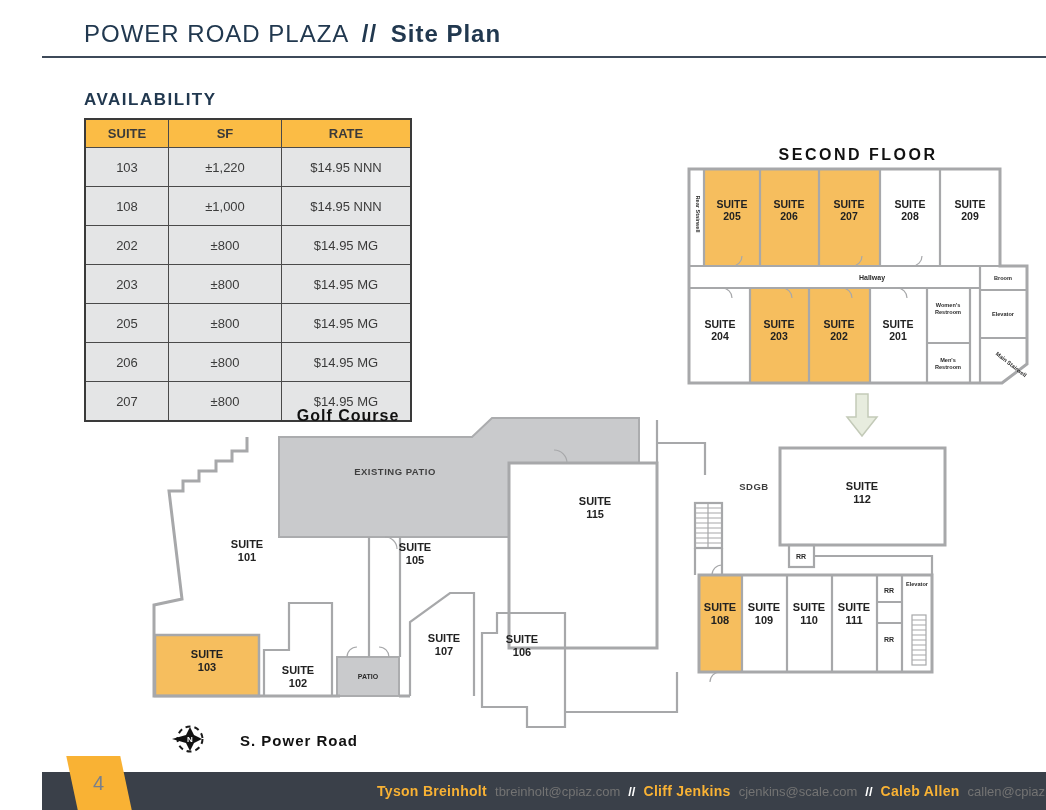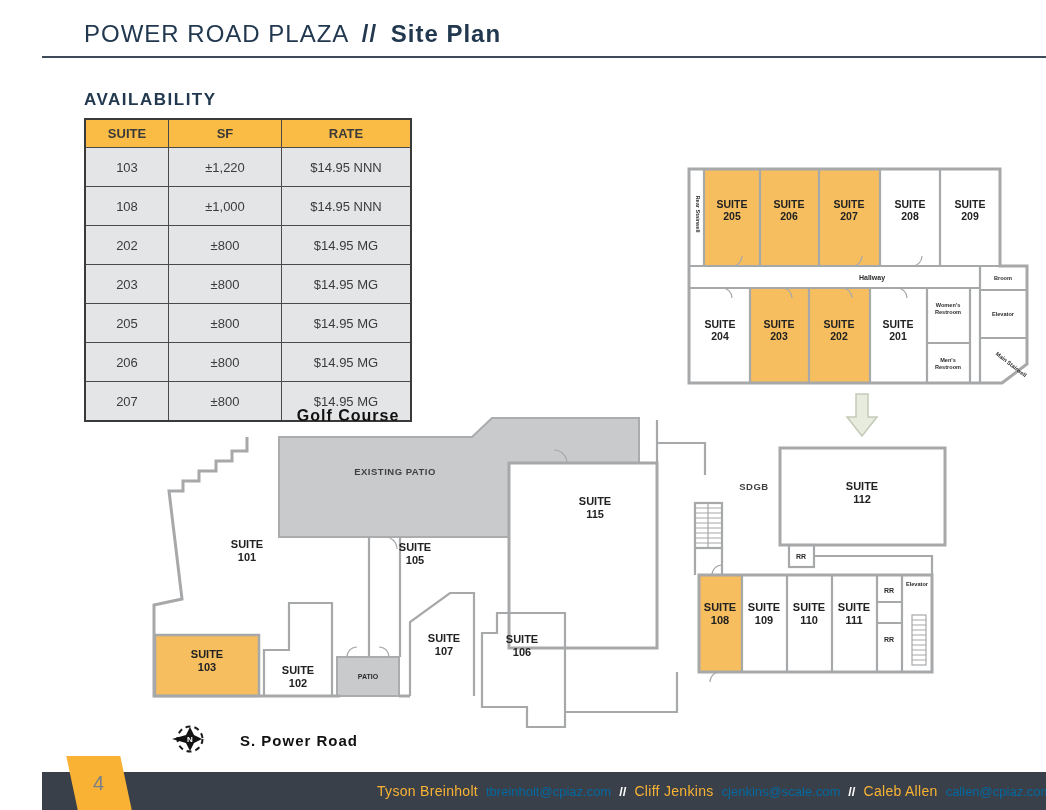--- a/index.html
+++ b/index.html
@@ -40,22 +40,22 @@
   
   .disclaimer{position:absolute;left:677px;top:698px;width:290px;font-size:11.2px;line-height:1.35;color:#595A5C;}
   
   .footer{position:absolute;left:0;top:772px;width:1046px;height:38px;background:#3A4049;}
   .footer-strip-right{position:absolute;right:0;top:772px;width:24px;height:38px;background:#F9B234;}
   .page-tab{position:absolute;left:30px;top:756px;width:54px;height:54px;background:#F9B234;
             transform:skewX(12deg);display:flex;align-items:center;justify-content:center;}
   .page-tab span{transform:skewX(-12deg);font-size:20px;color:#79808C;font-weight:400;}
   .footer-text{position:absolute;left:335px;top:772px;height:38px;display:flex;align-items:center;
                gap:8px;white-space:nowrap;}
-  .c-name{color:#F9B234;font-weight:400;font-size:14px;letter-spacing:0.3px;}
-  .c-email{color:#0369a1;font-size:13px;}
+  .c-name{color:#F9B234;font-weight:700;font-size:14px;letter-spacing:0.3px;}
+  .c-email{color:#737373;font-size:13px;}
   .c-sep{color:#fff;font-size:13px;font-weight:700;}
 </style>
 </head>
 <body>
 
 <div class="page">
 
   <div class="title">
     <span class="t-main">POWER ROAD PLAZA</span>
     <span class="t-sep">//</span>
@@ -105,20 +105,21 @@
         <td>$14.95 MG</td>
       </tr>
       <tr>
         <td>207</td>
         <td>±800</td>
         <td>$14.95 MG</td>
       </tr>
     </tbody>
   </table>
 
+  <div class="sf-title">SECOND FLOOR</div>
   <svg class="svg-2f" width="352" height="238" viewBox="0 0 352 238">
 
     <rect x="22" y="3" width="56" height="97" class="hl"></rect>
     <rect x="78" y="3" width="59" height="97" class="hl"></rect>
     <rect x="137" y="3" width="61" height="97" class="hl"></rect>
     <rect x="68" y="122" width="59" height="95" class="hl"></rect>
     <rect x="127" y="122" width="61" height="95" class="hl"></rect>
 
     <path class="wall" d="M7,3 H318 V100 H345 V198 L320,217 H7 Z"></path>
     <path class="wall2" d="M22,3 V100"></path>

